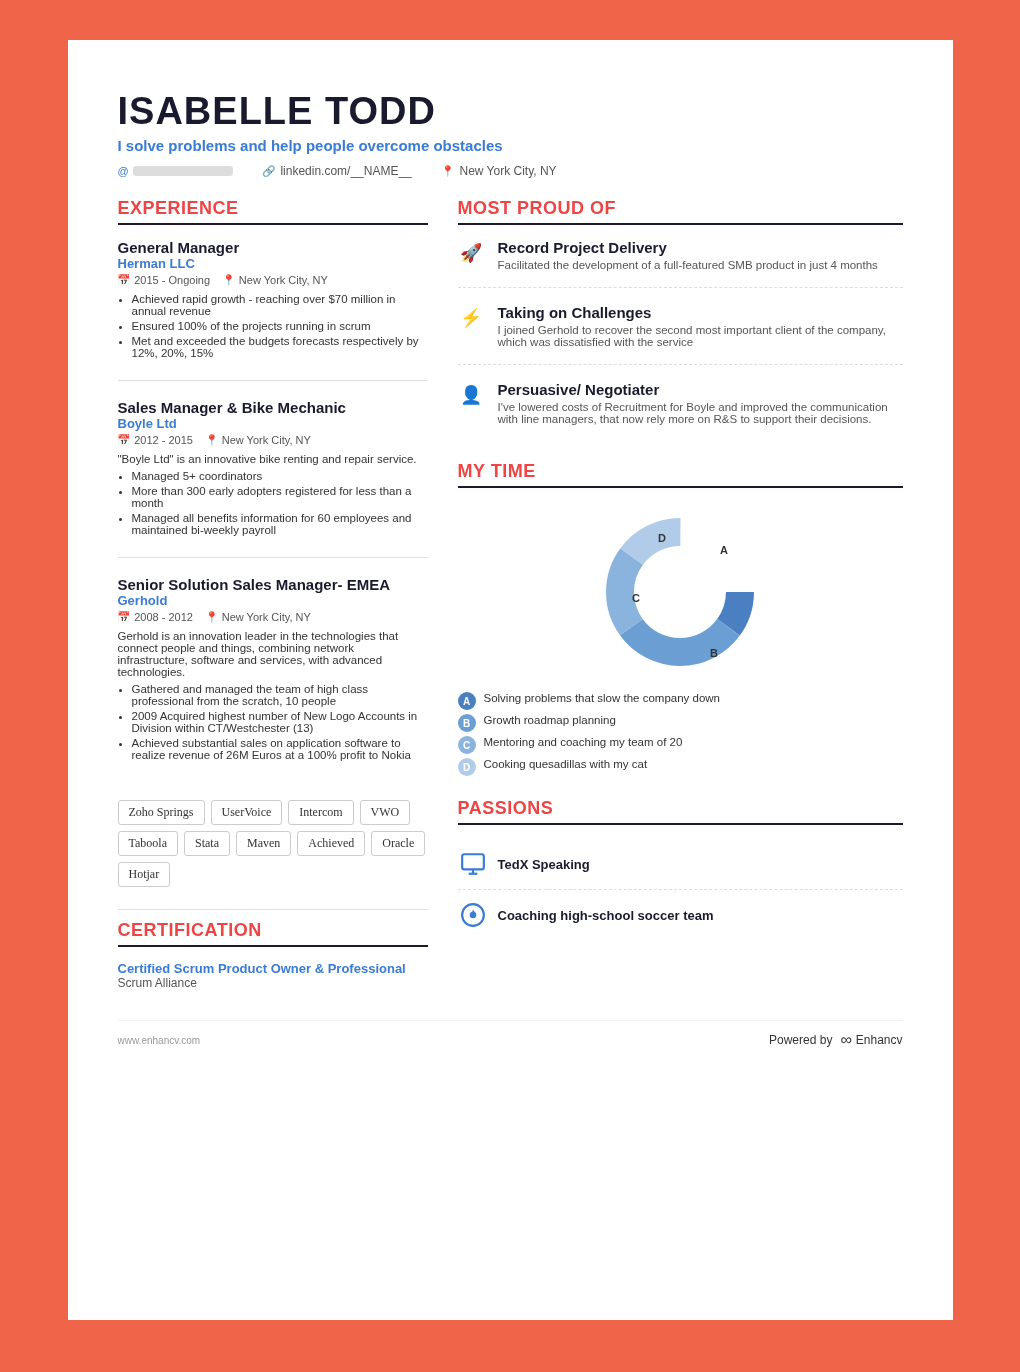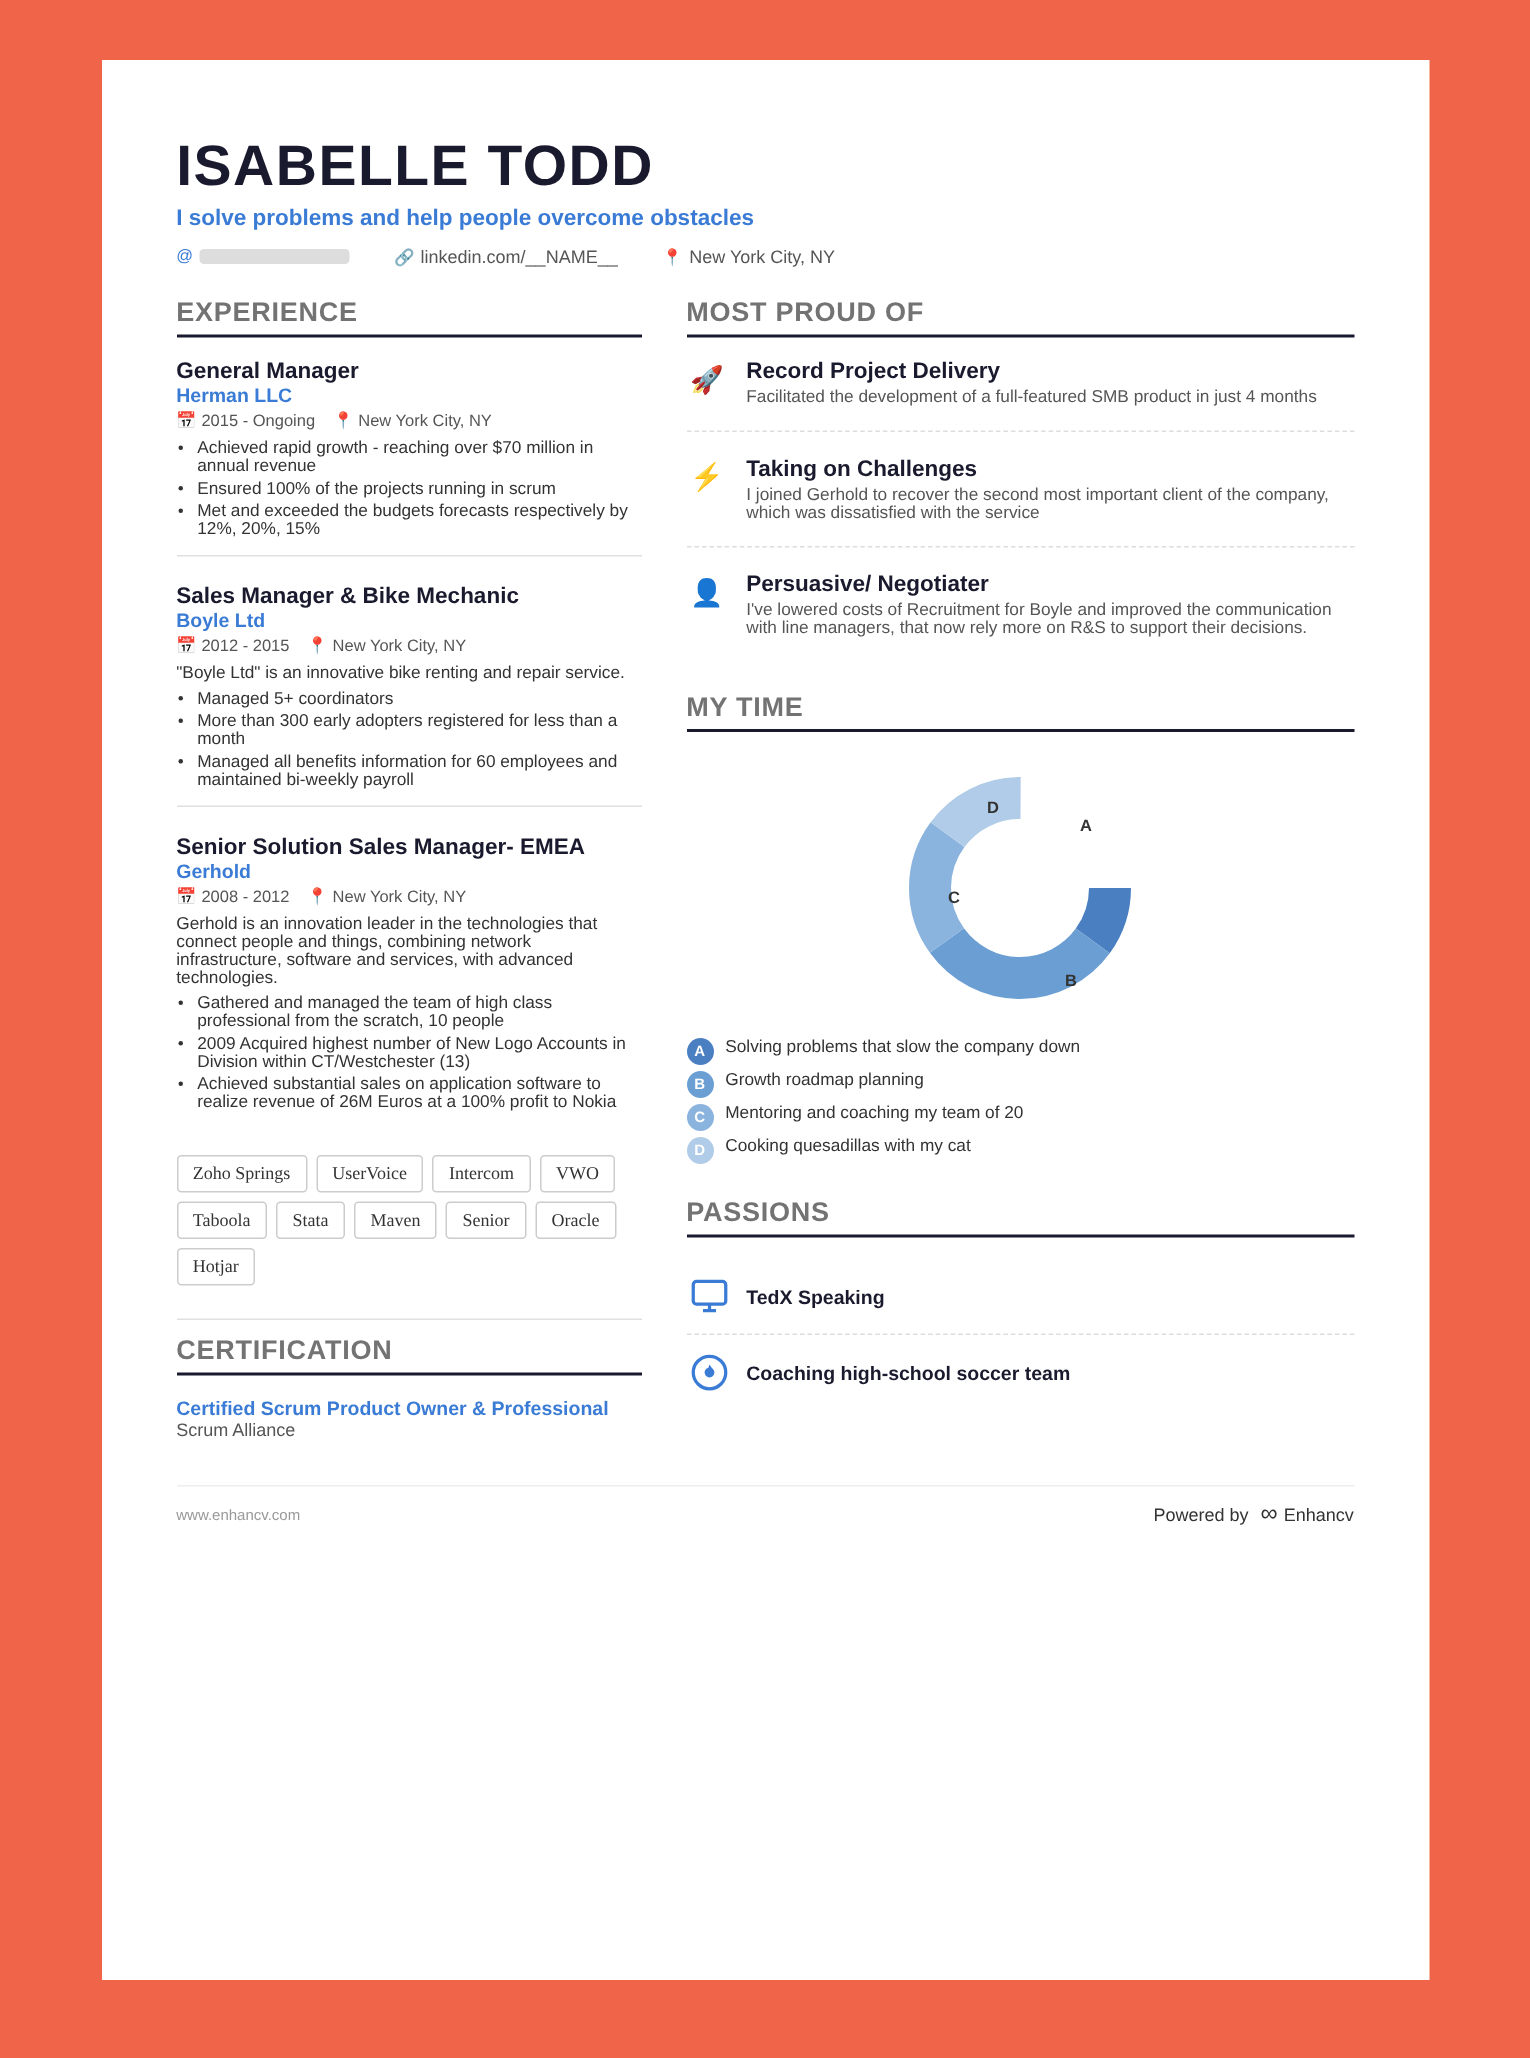--- a/index.html
+++ b/index.html
@@ -58,29 +58,29 @@
       display: flex;
       gap: 30px;
       margin-top: 20px;
     }
     .left-col { flex: 0 0 310px; }
     .right-col { flex: 1; }
     
     .section-title {
       font-size: 18px;
       font-weight: 900;
-      color: #737373;
+      color: #ef4444;
       text-transform: uppercase;
       border-bottom: 2.5px solid #1a1a2e;
       padding-bottom: 4px;
       margin-bottom: 14px;
       letter-spacing: 0.5px;
     }
     
-    .job { margin-bottom: 18px; padding-bottom: 8px; border-bottom: 1px solid #e0e0e0; }
+    .job { margin-bottom: 18px; padding-bottom: 18px; border-bottom: 1px solid #e0e0e0; }
     .job:last-child { border-bottom: none; }
     .job-title { font-size: 15px; font-weight: 700; color: #1a1a2e; }
     .company-name { color: #3a7bd5; font-size: 13px; font-weight: 600; }
     .job-meta { font-size: 11px; color: #555; display: flex; gap: 12px; margin: 3px 0 6px 0; align-items: center; }
     .job-desc { font-size: 11.5px; color: #333; margin-bottom: 5px; }
     .bullet-list { padding-left: 14px; }
     .bullet-list li { font-size: 11.5px; color: #333; margin-bottom: 3px; }
     
     .tech-grid { display: flex; flex-wrap: wrap; gap: 6px; margin-bottom: 8px; }
     .tech-tag {
@@ -221,21 +221,21 @@
 
       <div style="margin-top: 18px;">
         <div class="tech-grid">
           <span class="tech-tag">Zoho Springs</span>
           <span class="tech-tag">UserVoice</span>
           <span class="tech-tag">Intercom</span>
           <span class="tech-tag">VWO</span>
           <span class="tech-tag">Taboola</span>
           <span class="tech-tag">Stata</span>
           <span class="tech-tag">Maven</span>
-          <span class="tech-tag">Senior</span>
+          <span class="tech-tag">Achieved</span>
           <span class="tech-tag">Oracle</span>
           <span class="tech-tag">Hotjar</span>
         </div>
       </div>
 
       <div style="margin-top: 22px; padding-top: 10px; border-top: 1px solid #e0e0e0;">
         <div class="section-title">CERTIFICATION</div>
         <div class="cert-title">Certified Scrum Product Owner &amp; Professional</div>
         <div class="cert-org">Scrum Alliance</div>
       </div>

